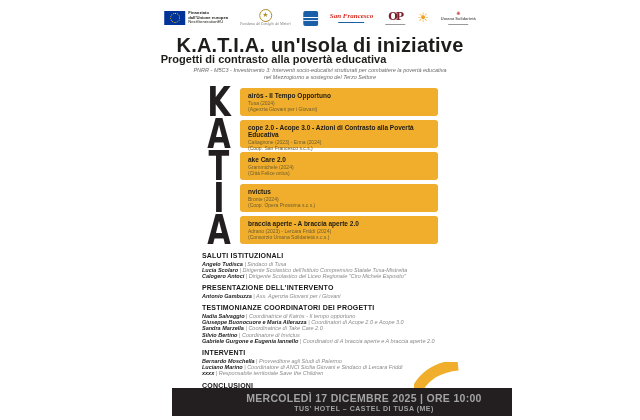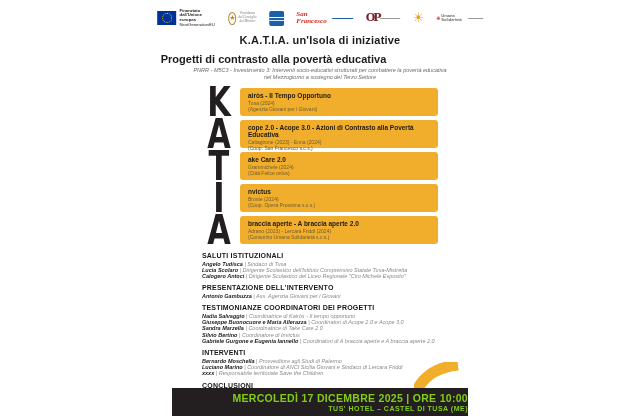--- a/index.html
+++ b/index.html
@@ -3,21 +3,21 @@
 <meta charset="utf-8">
 <style>
   html,body{margin:0;padding:0;background:#ffffff;}
   .poster{position:relative;width:640px;height:420px;background:#ffffff;overflow:hidden;
           font-family:"Liberation Sans",sans-serif;color:#1d1d1b;}
 
   
   .logos{position:absolute;top:4px;left:50%;transform:translateX(-50%);
          display:flex;align-items:center;gap:12px;height:28px;}
   .logo{display:flex;align-items:center;gap:3px;}
-  .logo-col{display:flex;flex-direction:row;align-items:center;gap:1px;}
+  .logo-col{display:flex;flex-direction:column;align-items:center;gap:1px;}
   .eu-flag{width:21px;height:14px;background:#003399;display:flex;align-items:center;justify-content:center;}
   .eu-stars{width:8px;height:8px;border:1px dotted #ffcc00;border-radius:50%;}
   .eu-text{display:flex;flex-direction:column;line-height:4.6px;font-size:4.2px;}
   .eu-text .b{font-weight:bold;}
   .emblem{width:11px;height:11px;border:1px solid #b08c2a;border-radius:50%;color:#b08c2a;
           font-size:7px;line-height:10px;text-align:center;}
   .script-caption{font-size:3.4px;color:#777;font-style:italic;line-height:3.8px;text-align:center;
                   font-family:"Liberation Serif",serif;}
   .blue-logo{width:15px;height:15px;background:#1b5fa8;border-radius:2px;
              background-image:linear-gradient(#1b5fa8 40%,#ffffff 42%,#ffffff 46%,#1b5fa8 48%,
@@ -27,21 +27,21 @@
   .microline{height:1.5px;background:#1b5fa8;width:26px;margin-top:1px;}
   .microline.gray{background:#999;width:20px;height:1px;}
   .op-text{font-family:"DejaVu Serif",serif;font-weight:bold;color:#7a1f2b;
            font-size:11px;line-height:10px;letter-spacing:-2px;text-align:right;}
   .sun{font-size:13px;line-height:14px;color:#f0a01e;}
   .umana-mark{color:#c22b2b;font-size:5px;line-height:5px;}
   .umana-text{font-size:4px;font-weight:bold;color:#666;line-height:4.5px;}
 
   
   .title{position:absolute;top:34px;left:0;width:640px;text-align:center;
-         font-size:11px;font-weight:800;letter-spacing:0.2px;}
+         font-size:20px;font-weight:800;letter-spacing:0.2px;}
   .subtitle{position:absolute;top:53px;left:0;width:547px;text-align:center;
             font-size:11px;font-weight:700;}
   .desc{position:absolute;top:67px;left:0;width:640px;text-align:center;
         font-size:5.5px;line-height:6.5px;font-style:italic;color:#6b6b6b;}
 
   
   .katia{position:absolute;left:202px;top:88px;width:236px;}
   .krow{position:relative;height:28px;margin-bottom:4px;}
   .kletter{position:absolute;left:0;top:0;width:34px;height:28px;display:flex;
            align-items:center;justify-content:center;font-family:"DejaVu Sans",sans-serif;
@@ -59,21 +59,21 @@
   .program{position:absolute;left:202px;top:252px;width:242px;}
   .sec-h{font-size:7px;font-weight:800;letter-spacing:0.2px;color:#171717;margin:5px 0 1.5px 0;}
   .program .section:first-child .sec-h{margin-top:0;}
   .entry{font-size:5.5px;line-height:6.3px;font-style:italic;}
   .entry .nm{font-weight:bold;color:#1c1c1c;}
   .entry .rl{color:#8a8a8a;}
 
   
   .swoosh{position:absolute;left:414px;top:362px;z-index:0;}
   .footer-bar{position:absolute;left:172px;top:388px;width:296px;height:28px;
-              background:#231f20;color:#84cc16;text-align:right;z-index:1;}
+              background:#231f20;color:#a3a3a3;text-align:center;z-index:1;padding-left:44px;}
   .footer-l1{font-size:10.5px;font-weight:800;letter-spacing:0.3px;margin-top:4px;}
   .footer-l2{font-size:7px;font-weight:700;letter-spacing:0.5px;margin-top:1px;}
 </style>
 </head>
 <body>
 
 <div class="poster">
 
   <div class="logos">
     <div class="logo">

